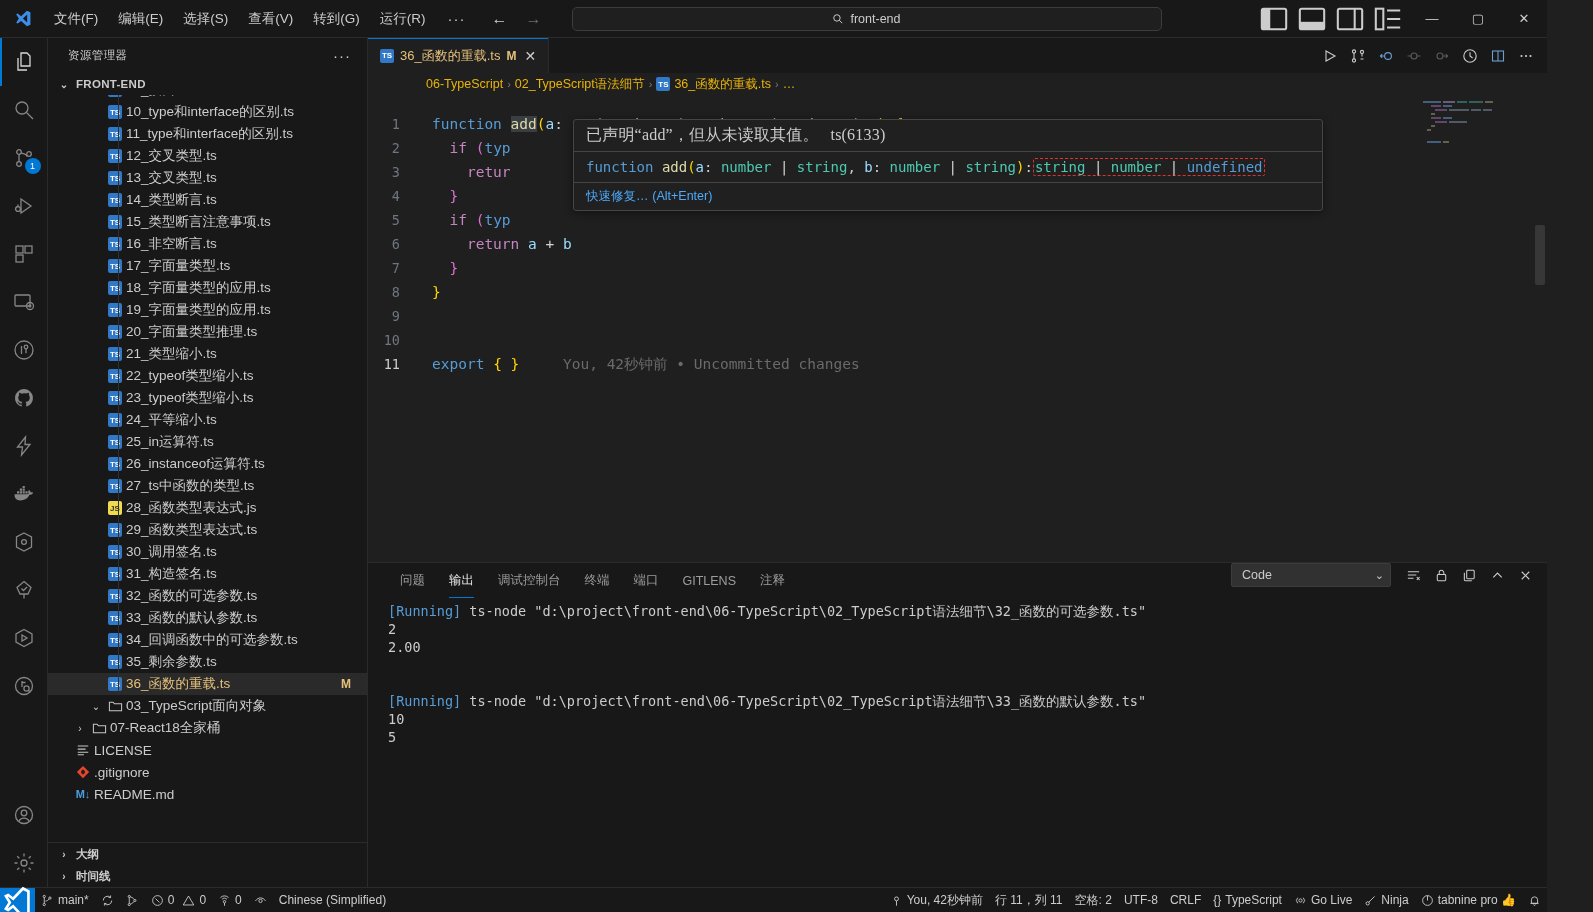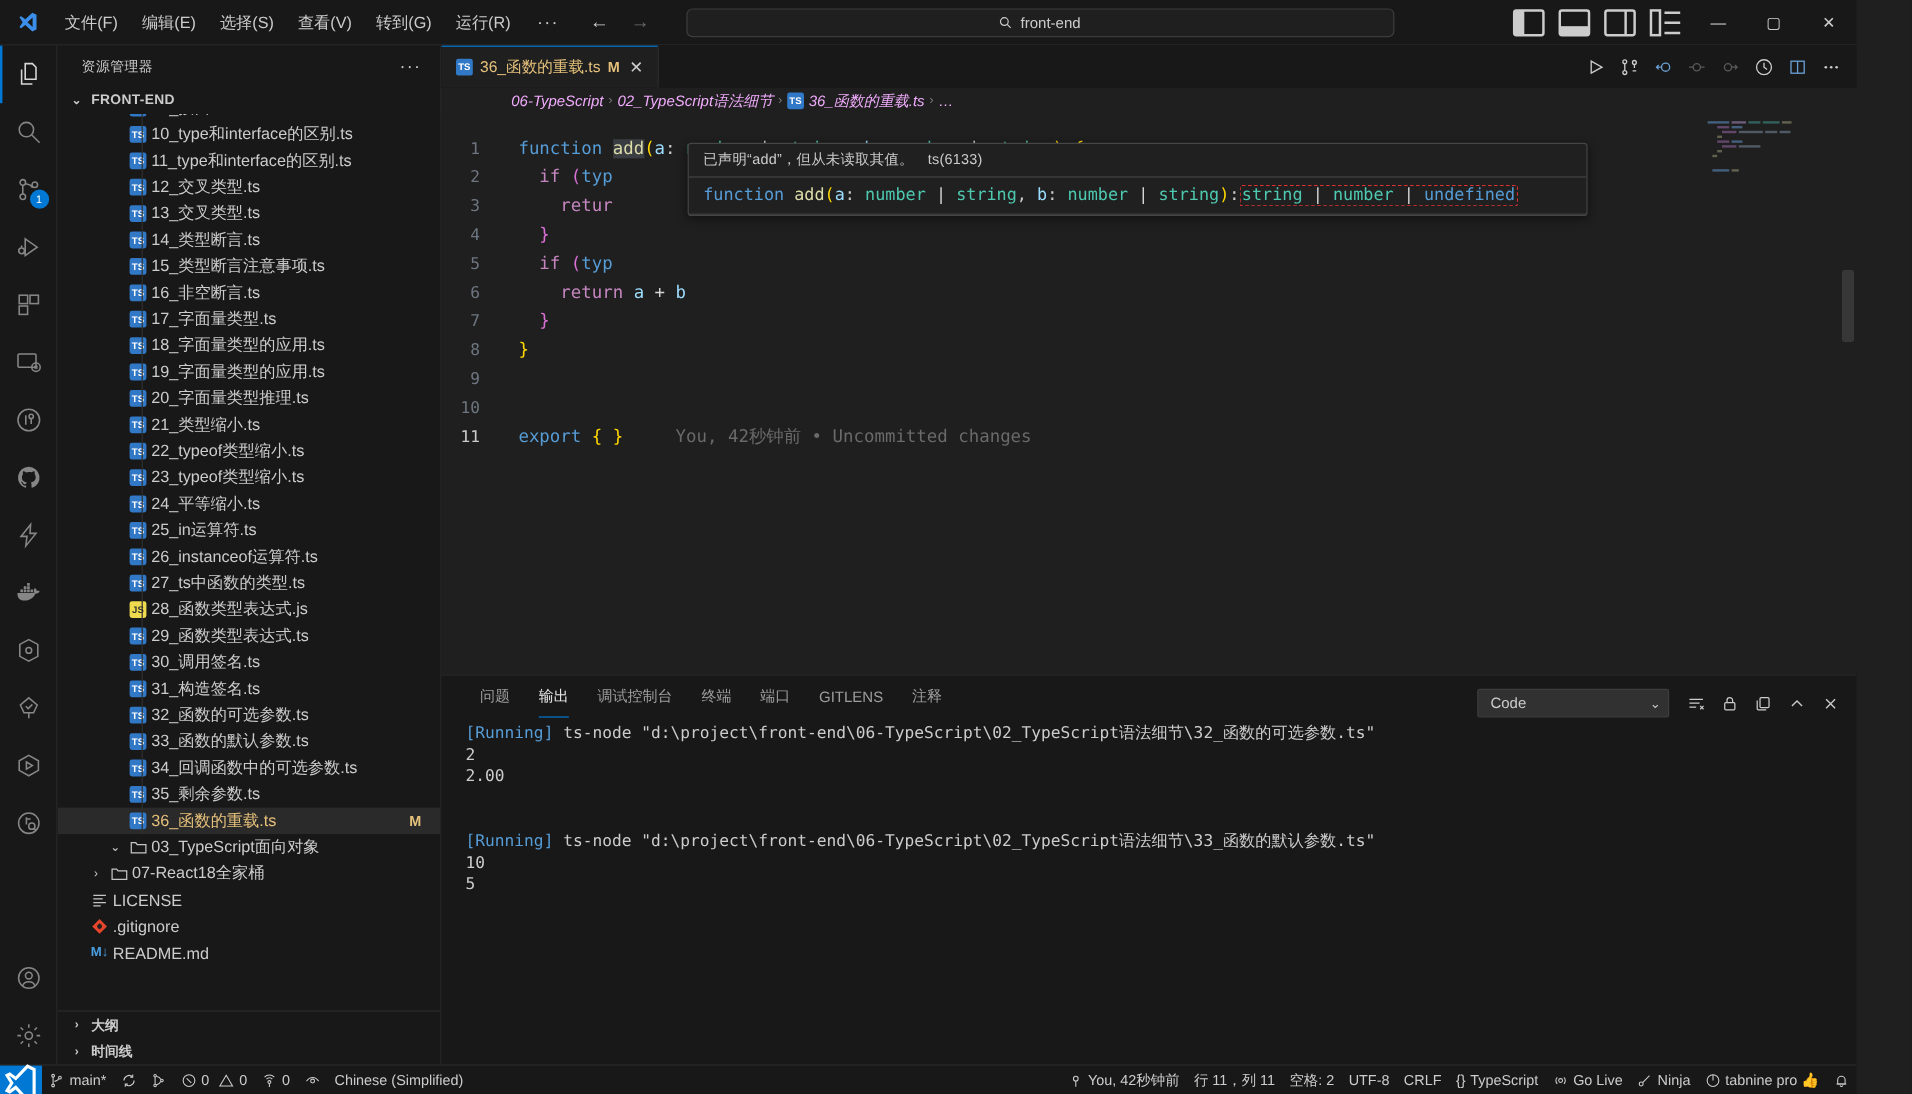--- a/index.html
+++ b/index.html
@@ -130,21 +130,21 @@
     width: 26px; height: 30px; display: flex; align-items: center; justify-content: center;
     color: #cccccc;
   }
   .ea svg { width: 16px; height: 16px; }
 
   .breadcrumbs {
     height: 22px; display: flex; align-items: center; gap: 4px; padding-left: 58px;
     font-size: 12.5px; color: #a9a9a9;
   }
   .bc-sep { color: #7a7a7a; font-size: 11px; }
-  .bc-item { color: #f0abfc; font-style: italic; }
+  .bc-item { color: #eab308; }
 
   .codearea { flex: 1; position: relative; overflow: hidden; background: #1f1f1f; }
   .codelens {
     position: absolute; left: 94px; top: 0; font-size: 11.5px; color: #999999;
     height: 18px; line-height: 18px; white-space: nowrap;
   }
   .codelines {
     position: absolute; top: 17px; left: 0; right: 0;
     font-family: "DejaVu Sans Mono", monospace; font-size: 14.5px; line-height: 24px;
   }
@@ -168,21 +168,21 @@
   .ghost{ color: #6a6a6a; }
   .selword { background: #3a3d41; }
 
   
   .hover {
     position: absolute; left: 205px; top: 24px; width: 750px;
     background: #202020; border: 1px solid #454545; border-radius: 3px;
     box-shadow: 0 2px 8px rgba(0,0,0,.45); z-index: 50; overflow: hidden;
   }
   .hv-row { padding: 5px 12px; font-size: 13.5px; color: #cccccc; }
-  .hv-msg { font-family: Liberation Sans, sans-serif; font-size: 12px; letter-spacing:.2px;}
+  .hv-msg { font-family: Liberation Serif, serif; font-size: 16px; letter-spacing:.2px;}
   .hv-divider { height: 1px; background: #454545; }
   .hv-code {
     font-family: "DejaVu Sans Mono", monospace; font-size: 14px; padding: 7px 12px; white-space: pre;
   }
   .hv-ret {
     border: 1px dashed #e03030; padding: 0 1px; border-radius:2px;
   }
   .hv-link { color: #4daafc; font-size: 12.5px; }
 
   .minimap {
@@ -191,21 +191,21 @@
   .mm-line { height: 2px; margin-bottom: 2px; display: flex; gap: 2px; }
   .mm-seg { height: 2px; }
   .scroll-deco {
     position: absolute; right: 2px; top: 130px; width: 10px; height: 60px;
     background: #4f4f4f; border-radius: 2px; opacity: .5;
   }
 
   
   .panel { height: 325px; min-height: 325px; background: #181818; border-top: 1px solid #2b2b2b;
            display: flex; flex-direction: column; }
-  .panel-tabs { height: 35px; display: flex; align-items: flex-end; padding-left: 20px; gap: 0; }
+  .panel-tabs { height: 35px; display: flex; align-items: flex-start; padding-left: 20px; gap: 0; }
   .ptab {
     height: 35px; display: flex; align-items: center; padding: 0 12px; font-size: 12.5px;
     color: #9d9d9d; position: relative; white-space: nowrap;
   }
   .ptab.active { color: #e7e7e7; }
   .ptab.active::after {
     content: ''; position: absolute; left: 12px; right: 12px; bottom: 0; height: 1px; background: #0078d4;
   }
   .panel-actions { margin-left: auto; display: flex; align-items: center; gap: 4px; padding-right: 10px; }
   .select-box {
@@ -828,20 +828,24 @@
         <div class="scroll-deco"></div>
 
         <div class="hover">
           <div class="hv-row">
             <span class="hv-msg">已声明“add”，但从未读取其值。</span>
             <span class="hv-msg" style="color:#cccccc;margin-left:8px">ts(6133)</span>
           </div>
           <div class="hv-divider"></div>
           <div class="hv-code"><span class="kw2">function</span> <span class="fn">add</span><span class="br1">(</span><span class="var">a</span>: <span class="typ">number</span> <span class="op">|</span> <span class="typ">string</span>, <span class="var">b</span>: <span class="typ">number</span> <span class="op">|</span> <span class="typ">string</span><span class="br1">)</span>:<span class="hv-ret"><span class="typ">string</span> <span class="op">|</span> <span class="typ">number</span> <span class="op">|</span> <span class="kw2">undefined</span></span></div>
           <div class="hv-divider"></div>
+          <div class="hv-row">
+            <span class="hv-link">快速修复…</span>
+            <span class="hv-link kbd">(Alt+Enter)</span>
+          </div>
         </div>
       </div>
 
       <div class="panel">
         <div class="panel-tabs">
           <div class="ptab">问题</div>
           <div class="ptab active">输出</div>
           <div class="ptab">调试控制台</div>
           <div class="ptab">终端</div>
           <div class="ptab">端口</div>

